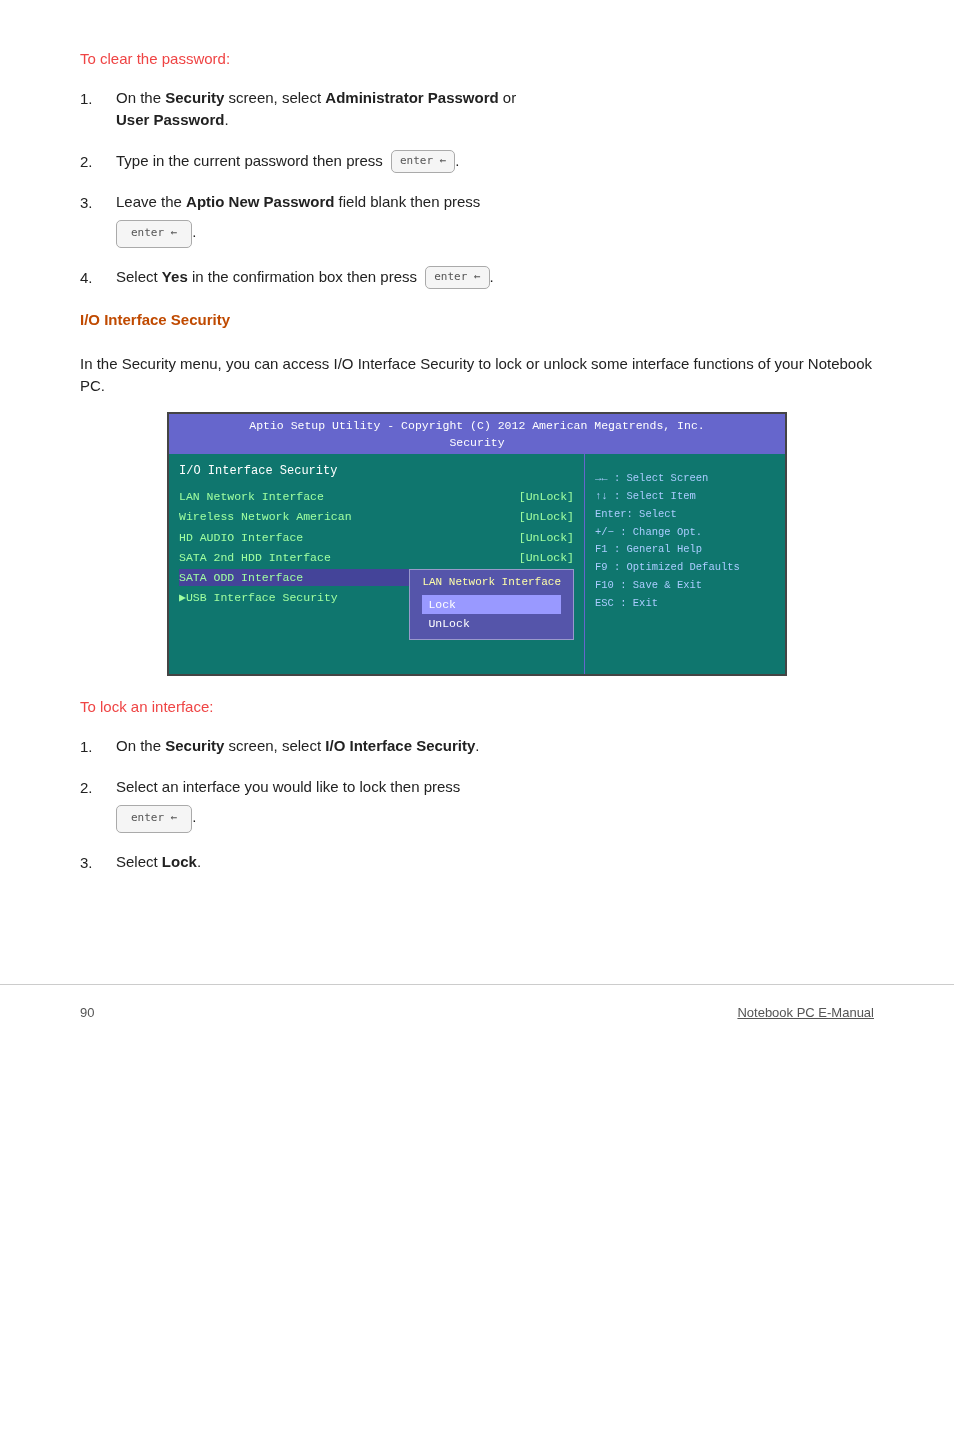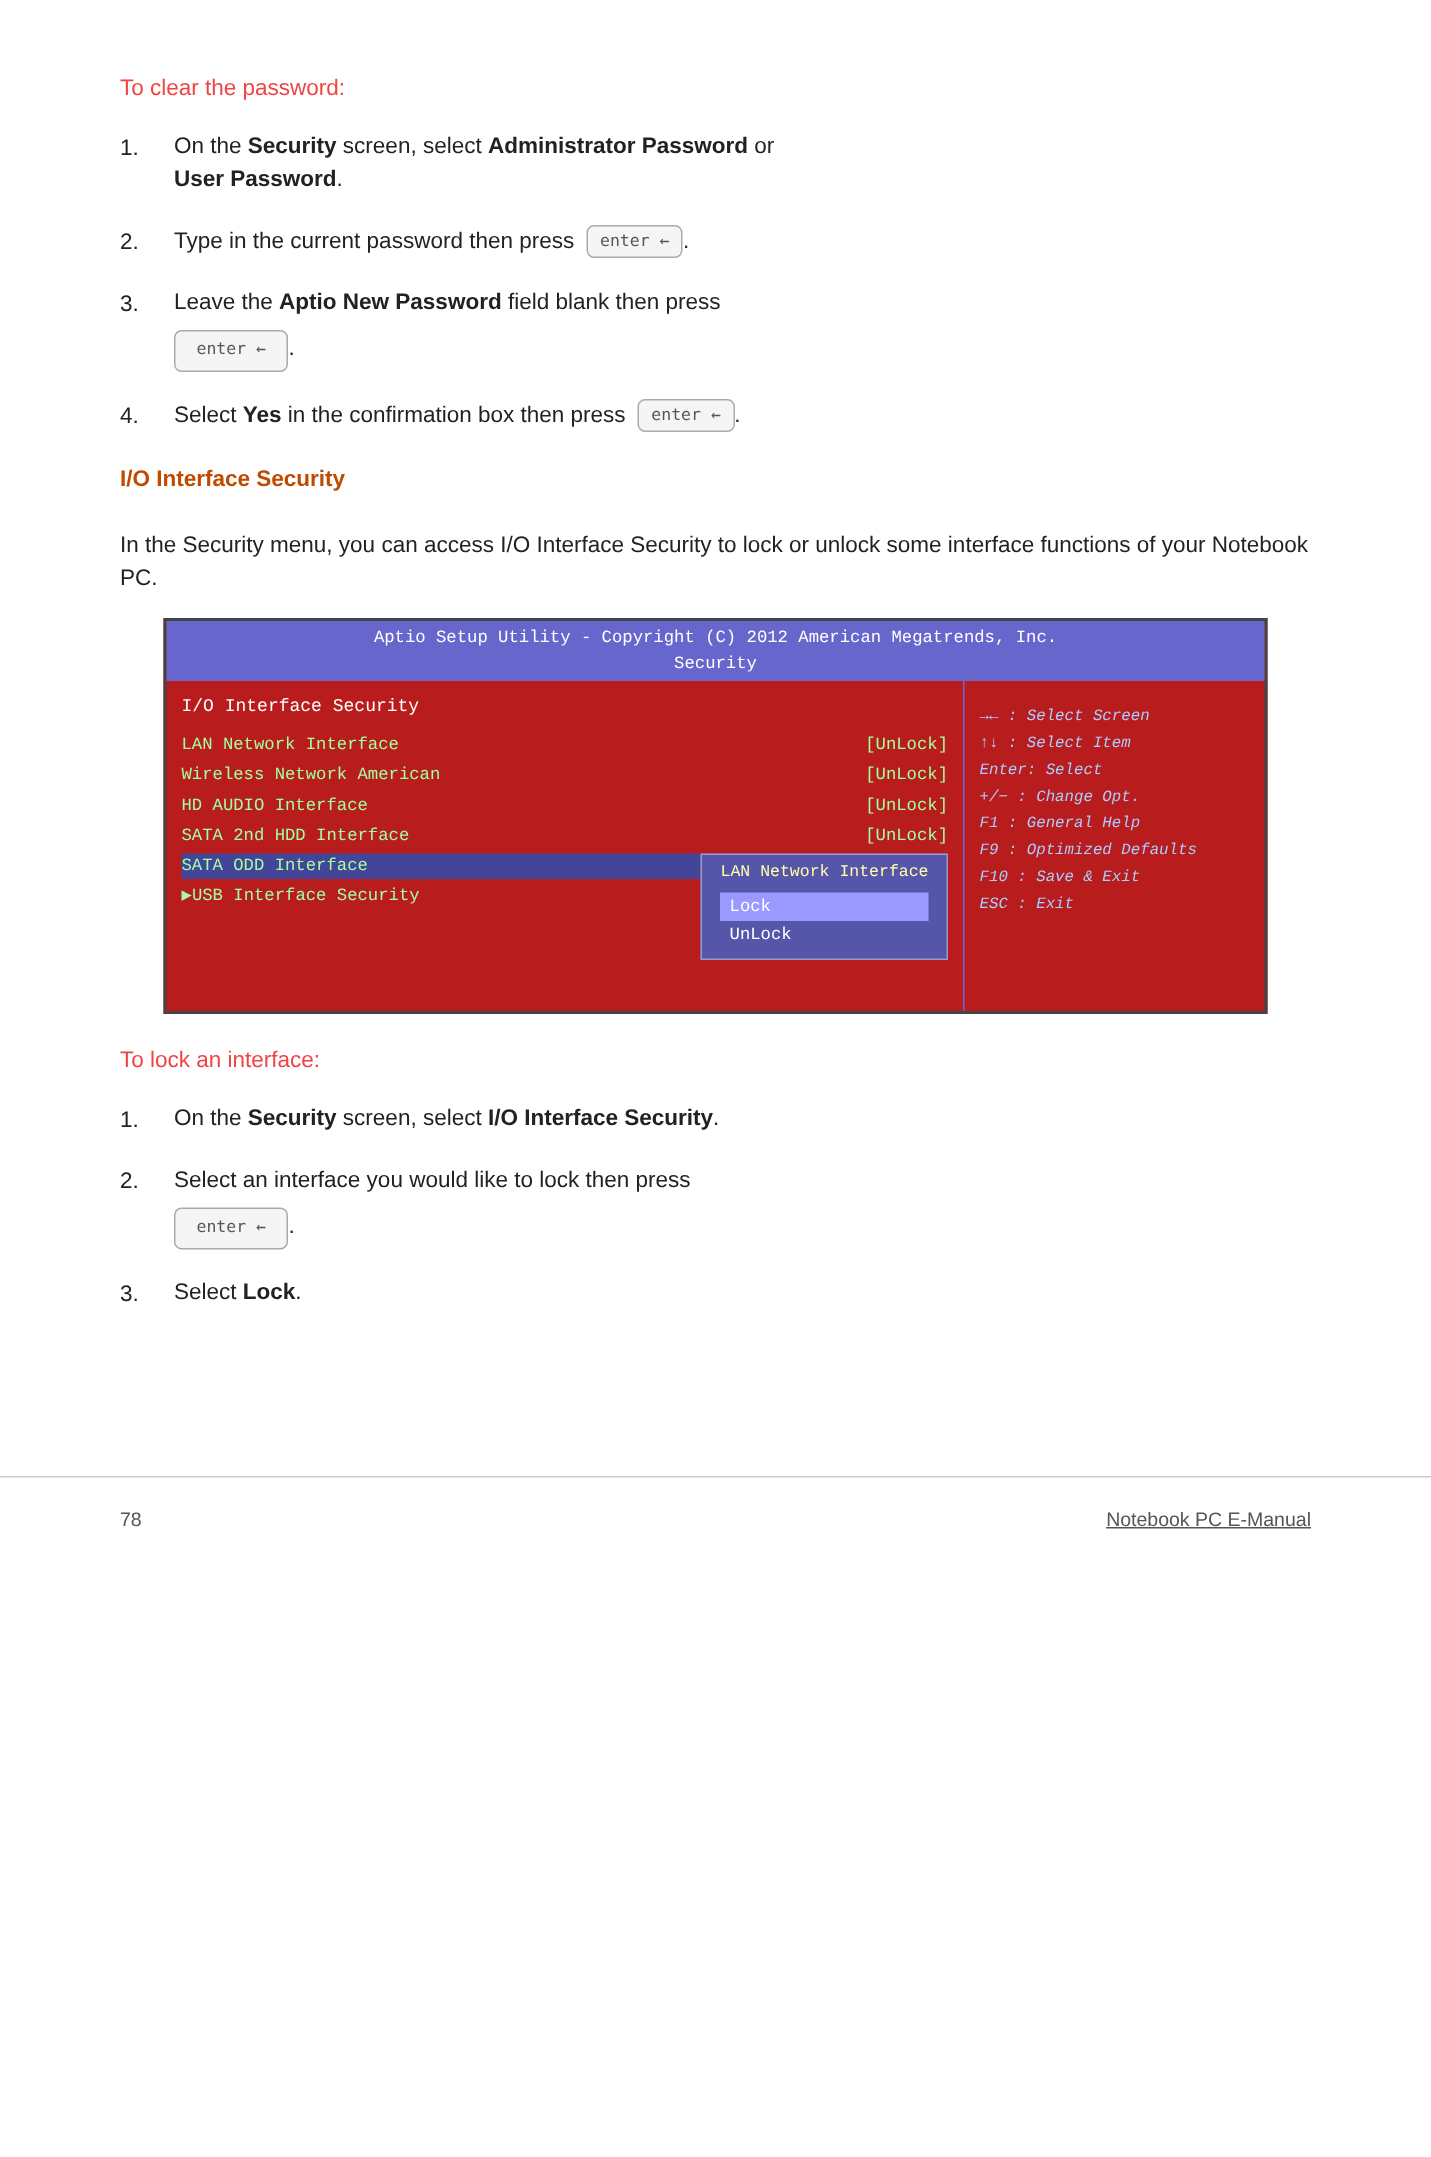--- a/index.html
+++ b/index.html
@@ -83,28 +83,28 @@
       margin-bottom: 6px;
       margin-top: 8px;
     }
     .section-desc {
       font-size: 15px;
       color: #222;
       margin-bottom: 14px;
       margin-top: 21px;
     }
     .bios-screen {
-      background: #b91c1c;
+      background: #0f766e;
       color: #fff;
       font-family: 'Courier New', monospace;
       font-size: 12px;
       border: 2px solid #444;
       margin: 12px 0 20px 0;
       padding: 0;
-      width: 736px;
+      width: 620px;
       margin-left: auto;
       margin-right: auto;
     }
     .bios-title-bar {
       background: #6666cc;
       color: #fff;
       text-align: center;
       padding: 3px 8px;
       font-size: 11.5px;
       font-family: 'Courier New', monospace;
@@ -205,21 +205,20 @@
       color: #555;
       text-decoration: underline;
     }
     .bios-nav-hint {
       margin-top: 8px;
     }
     .bios-nav-hint div {
       font-size: 10.5px;
       color: #aaccff;
       line-height: 1.7;
-      font-style: italic;
     }
     .lock-popup-container {
       display: flex;
       gap: 0;
       align-items: flex-start;
     }
   </style>
 </head>
 <body>
 
@@ -346,15 +345,15 @@
         Select <b>Lock</b>.
       </span>
     </li>
   </ol>
 
 </div>
 
 <hr class="separator">
 
 <div class="footer-bar">
-  <span class="footer-page">78</span>
+  <span class="footer-page">90</span>
   <span class="footer-title">Notebook PC E-Manual</span>
 </div>
 
 </body></html>

